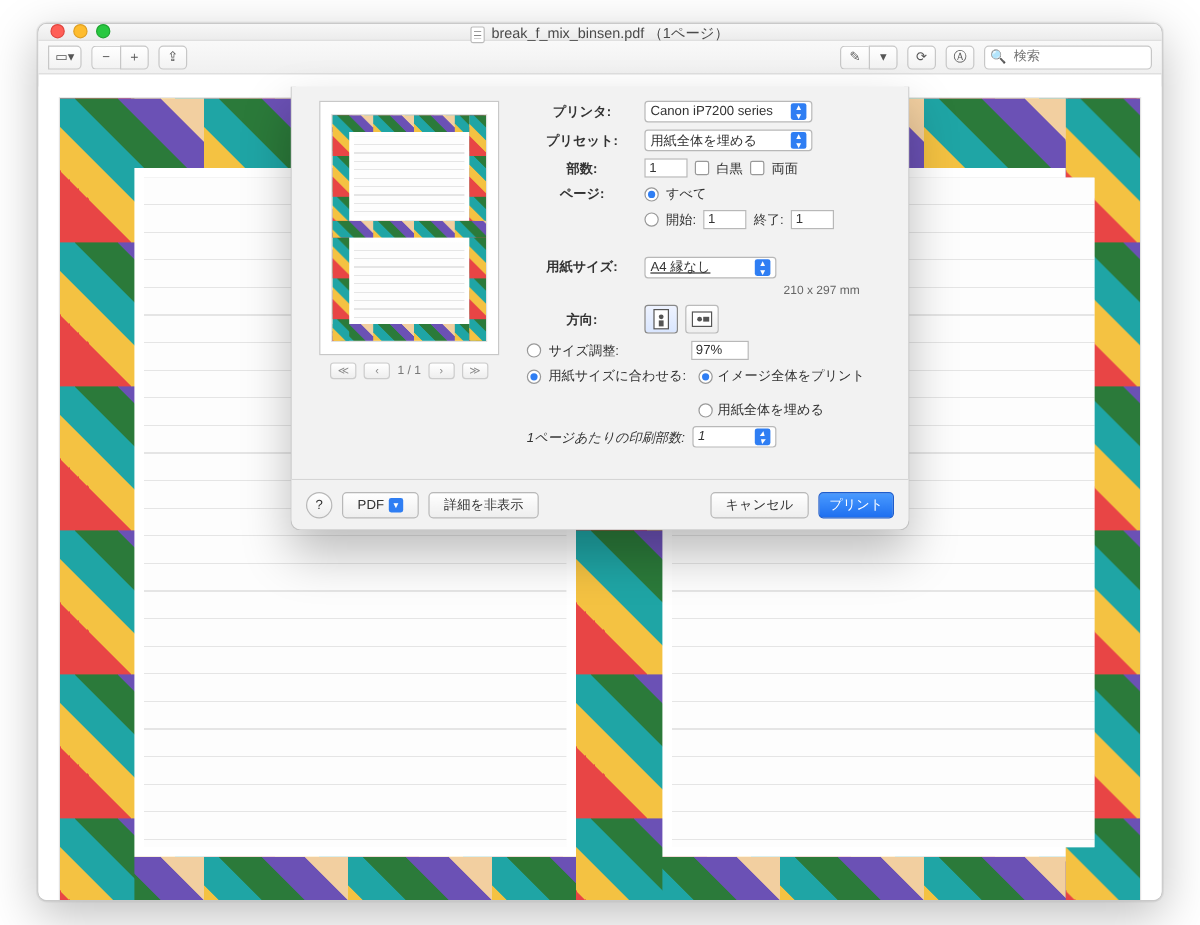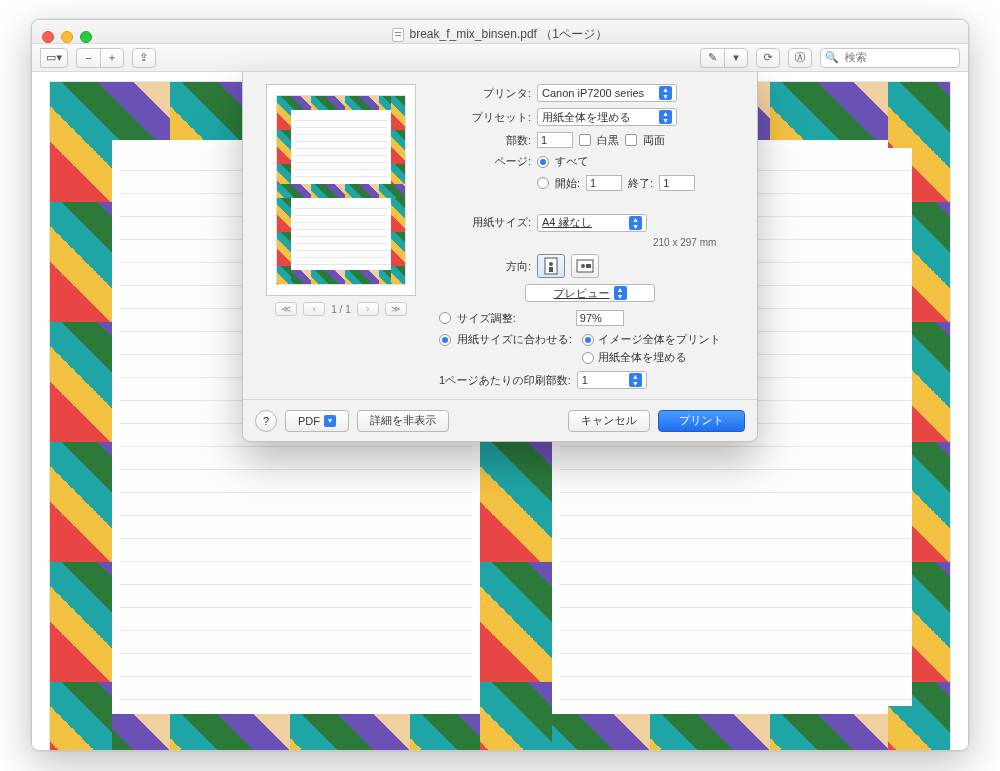--- a/index.html
+++ b/index.html
@@ -6,22 +6,22 @@
   body { margin: 0; background: #fff; width: 1000px; height: 771px; position: relative; overflow: hidden; }
 
   
   .window {
     position: absolute; left: 31px; top: 19px; width: 938px; height: 732px;
     background: #fff; border: 1px solid #c9c9c9; border-radius: 8px;
     box-shadow: 0 12px 40px rgba(0,0,0,.25), 0 0 0 1px rgba(0,0,0,.05);
     overflow: hidden;
   }
   .titlebar {
-    height: 24px; background: linear-gradient(#f7f7f7,#ececec);
-    border-bottom: 1px solid #d8d8d8; display: flex; align-items: flex-end;
+    height: 14px; background: linear-gradient(#f7f7f7,#ececec);
+    border-bottom: 1px solid #d8d8d8; display: flex; align-items: flex-start;
     position: relative;
   }
   .traffic { display: flex; gap: 7px; margin-left: 10px; }
   .traffic span { width: 12px; height: 12px; border-radius: 50%; display: inline-block; }
   .tl-close { background: #ff5f57; border: 1px solid #e14640; }
   .tl-min   { background: #febc2e; border: 1px solid #dfa023; }
   .tl-max   { background: #28c840; border: 1px solid #1fa531; }
   .titlebar-center {
     position: absolute; left: 0; right: 0; text-align: center;
     font-size: 12px; color: #4a4a4a; pointer-events: none;
@@ -102,21 +102,21 @@
   .thumb-page .tb-m{left:0;right:0;top:88px;height:14px;}
   .thumb-page .tp{position:absolute;background:#fdfdfd;background-image:repeating-linear-gradient(#fdfdfd 0 6px,#e5e5e5 6px 7px);}
   .thumb-page .tp1{left:18px;top:18px;right:18px;height:66px;}
   .thumb-page .tp2{left:18px;top:106px;right:18px;height:66px;}
 
   .pager { display:flex; align-items:center; gap:6px; font-size:10px; color:#777;}
   .pgbtn { width:22px; height:14px; background:linear-gradient(#fff,#eee); border:1px solid #ccc; border-radius:3px; font-size:9px; display:inline-flex; align-items:center; justify-content:center; color:#888;}
 
   .form-col { flex:1; font-size:11px; }
   .row { display:flex; align-items:center; margin-bottom:6px; gap:6px;}
-  .label { width:92px; text-align:right; color:#333;}
+  .label { width:92px; text-align:center; color:#333;font-weight:bold;}
   .select {
     height:18px; background:#fff; border:1px solid #b8b8b8; border-radius:3px;
     display:inline-flex; align-items:center; padding:0 4px; gap:4px; font-size:11px;
     min-width: 140px; justify-content: space-between;
   }
   .select.small { min-width: 110px; text-decoration: underline; }
   .select .caret { width:13px; height:14px; background:#2f7ef3; border-radius:2px; display:inline-flex; align-items:center; justify-content:center; color:#fff; font-size:8px; position:relative;}
   .select .caret::before{content:"▴";position:absolute;top:-1px;}
   .select .caret::after{content:"▾";position:absolute;bottom:-1px;}
   .numbox { width:36px; height:16px; border:1px solid #b8b8b8; background:#fff; padding:0 3px; font-size:11px; display:inline-flex; align-items:center;}
@@ -129,21 +129,21 @@
   .hint{color:#666;font-size:10px;margin-top:40px;}
 
   .sheet-footer {
     position:absolute; left:0; right:0; bottom:0; height:42px;
     border-top:1px solid #d5d5d5; display:flex; align-items:center; padding:0 12px; gap:8px; background:#f2f2f2; border-radius:0 0 8px 8px;
   }
   .fbtn {
     height:22px; padding:0 12px; border:1px solid #b8b8b8; border-radius:4px;
     background:linear-gradient(#fff,#eee); font-size:11px; display:inline-flex; align-items:center; color:#333;
   }
-  .fbtn.primary { background: linear-gradient(#4a9bff,#1e6ff0); color:#fff; border-color:#1e5dcc; padding:0 20px;}
+  .fbtn.primary { background: linear-gradient(#4a9bff,#1e6ff0); color:#fff; border-color:#1e5dcc; padding:0 8px;}
   .fbtn.round { width:22px; padding:0; justify-content:center; border-radius:11px;}
   .fbtn.pdf .caret2{ margin-left:4px; width:12px;height:12px;background:#2f7ef3;border-radius:2px;display:inline-flex;align-items:center;justify-content:center;color:#fff;font-size:8px;}
   .fbtn.pdf .caret2::after{content:"▾";}
 
   svg.orient-ic{width:14px;height:18px;}
 </style>
 </head>
 <body>
 
 <div class="window">
@@ -271,48 +271,42 @@
               </svg>
           </span>
           <span class="orient">
             <svg class="orient-ic" viewBox="0 0 18 14" style="width:18px;height:14px">
                 <rect x="1" y="1" width="16" height="12" fill="#fff" stroke="#555"></rect>
                 <circle cx="7" cy="7" r="2" fill="#555"></circle>
                 <rect x="10" y="5" width="5" height="4" fill="#555"></rect>
               </svg>
           </span>
         </div>
-        <div class="row" style="justify-content:center;margin:6px 0 8px 0;">
-          <span class="select small" style="min-width:130px;justify-content:center">
-            <span>プレビュー</span>
-              <span class="caret"></span>
-          </span>
-        </div>
 
         <div class="row">
           <span class="radio"></span>
           <span>サイズ調整:</span>
           <span style="width:48px"></span>
           <span class="numbox" style="width:48px">97%</span>
         </div>
         <div class="row" style="align-items:flex-start;">
           <span class="radio on" style="margin-top:2px;"></span>
           <span>用紙サイズに合わせる:</span>
-          <span style="display:inline-flex;flex-direction:column;gap:3px;margin-left:4px;">
+          <span style="display:inline-flex;flex-direction:column;gap:13px;margin-left:4px;">
             <span style="display:inline-flex;align-items:center;gap:4px;">
               <span class="radio on"></span>
               <span>イメージ全体をプリント</span>
             </span>
             <span style="display:inline-flex;align-items:center;gap:4px;">
               <span class="radio"></span>
               <span>用紙全体を埋める</span>
             </span>
           </span>
         </div>
-        <div class="row" style="margin-top:6px;">
+        <div class="row" style="margin-top:6px;font-style:italic;">
           <span>1ページあたりの印刷部数:</span>
           <span class="select" style="min-width:70px">
             <span>1</span>
               <span class="caret"></span>
           </span>
         </div>
       </div>
     </div>
 
     <div class="sheet-footer">

